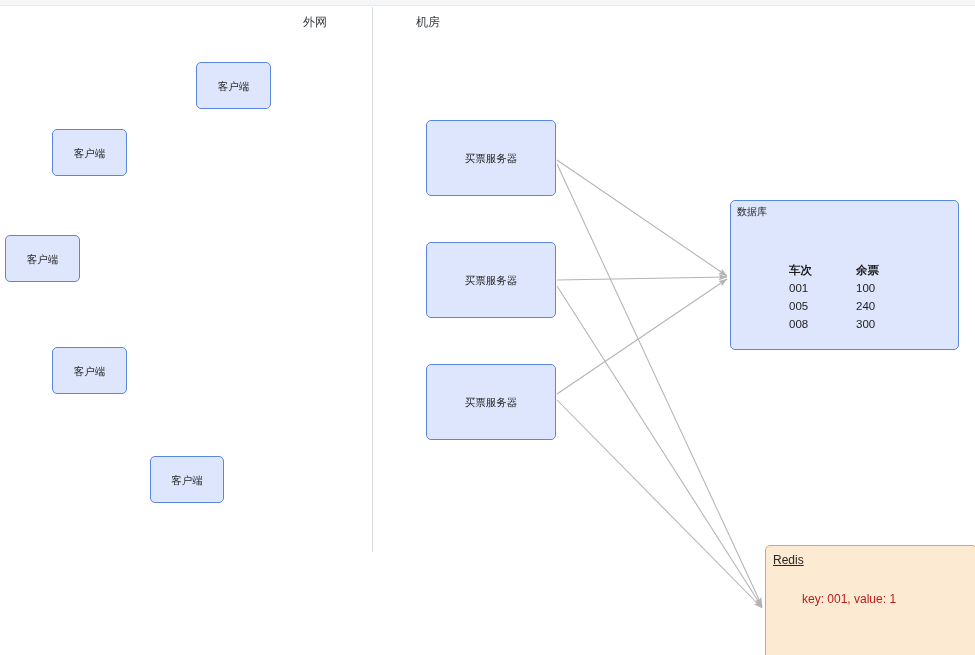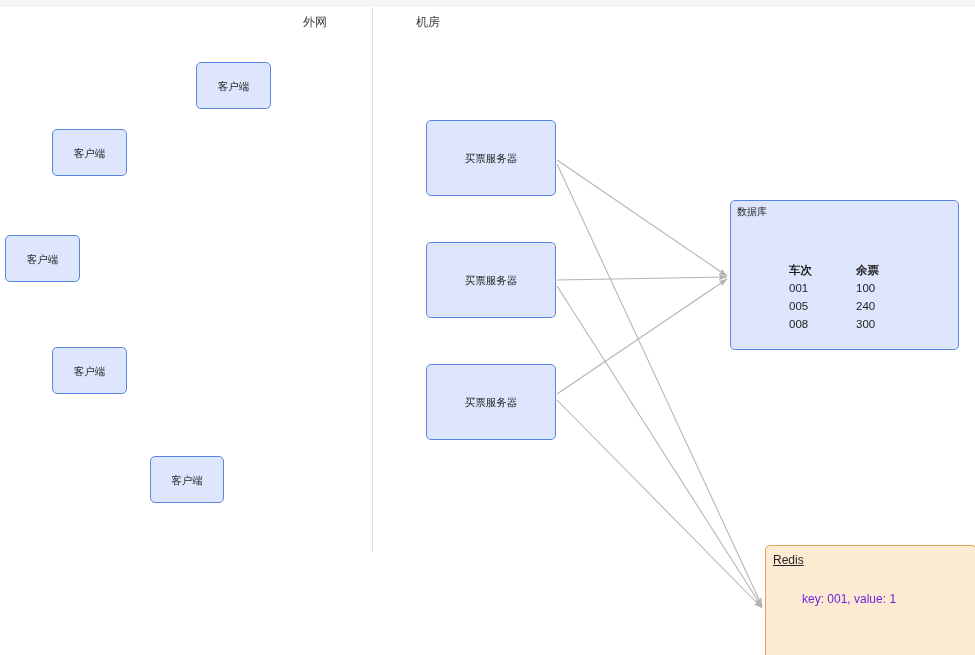--- a/index.html
+++ b/index.html
@@ -106,21 +106,21 @@
     white-space: nowrap;
   }
   #db-table th { font-weight: bold; margin-top: 19px; }
 
   
   #redis-kv {
     position: absolute;
     left: 36px;
     top: 46px;
     font-size: 12px;
-    color: #6d28d9;
+    color: #b91c1c;
     white-space: nowrap;
   }
 
   
   #edges {
     position: absolute;
     left: 0; top: 0;
     width: 975px;
     height: 655px;
     pointer-events: none;

